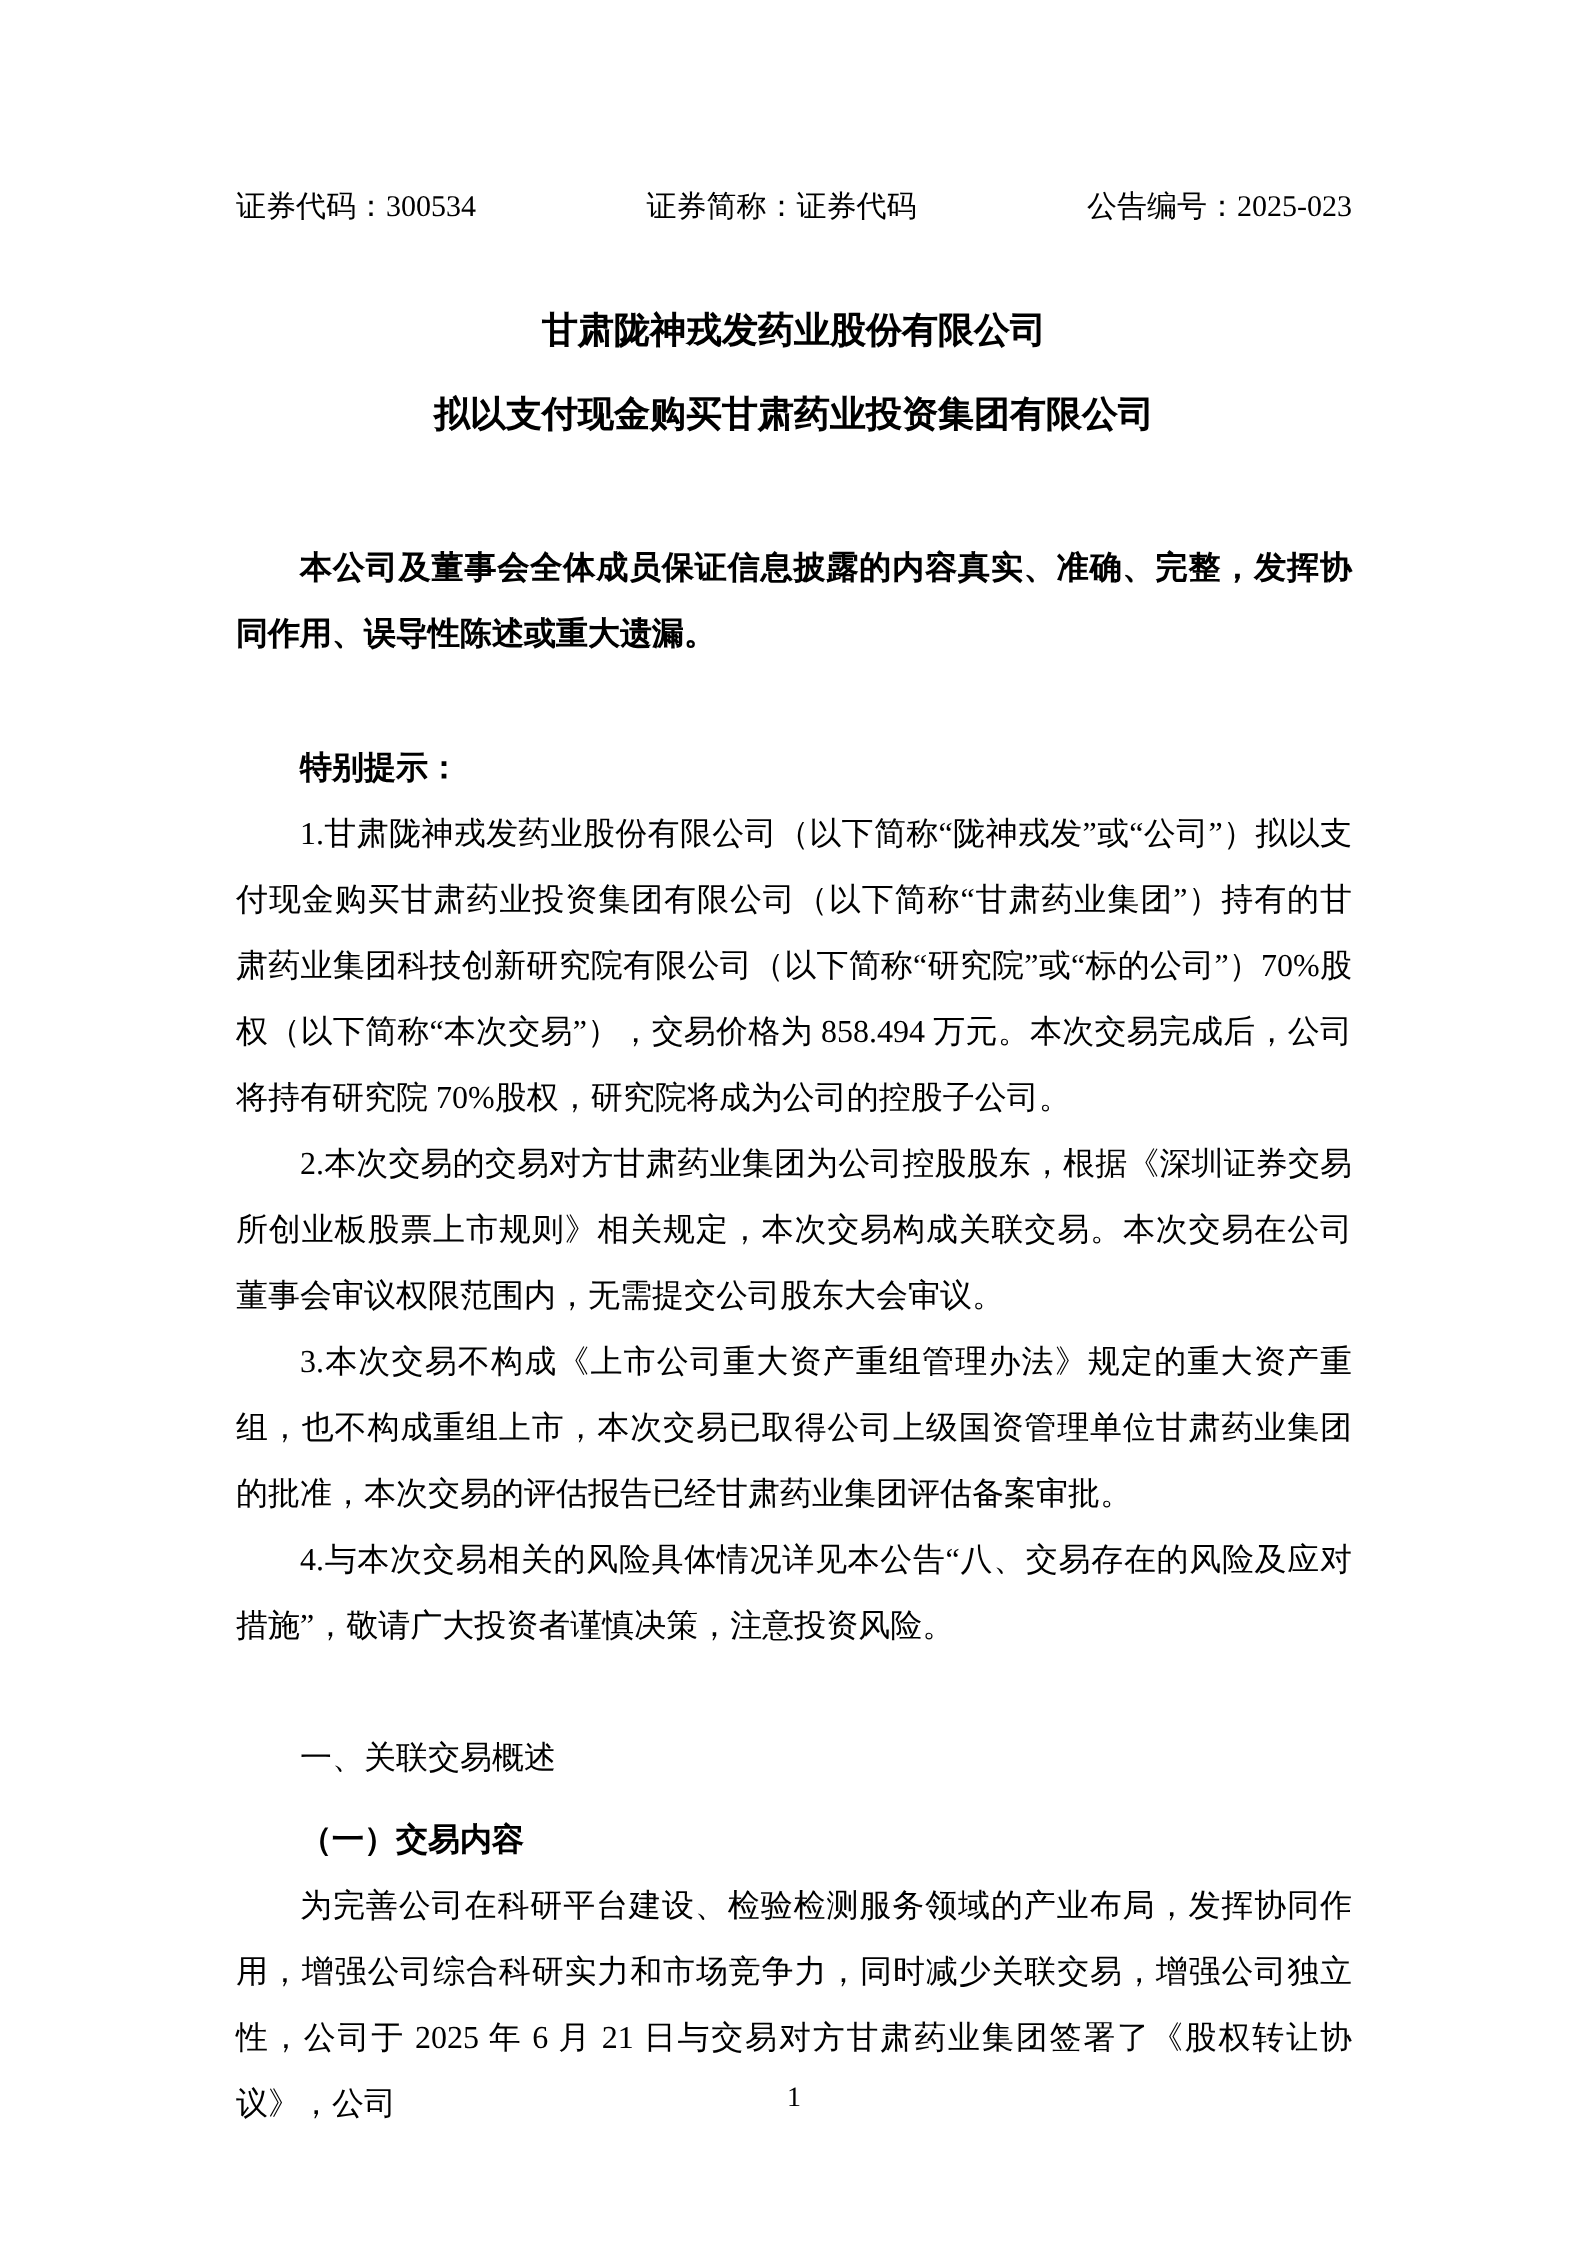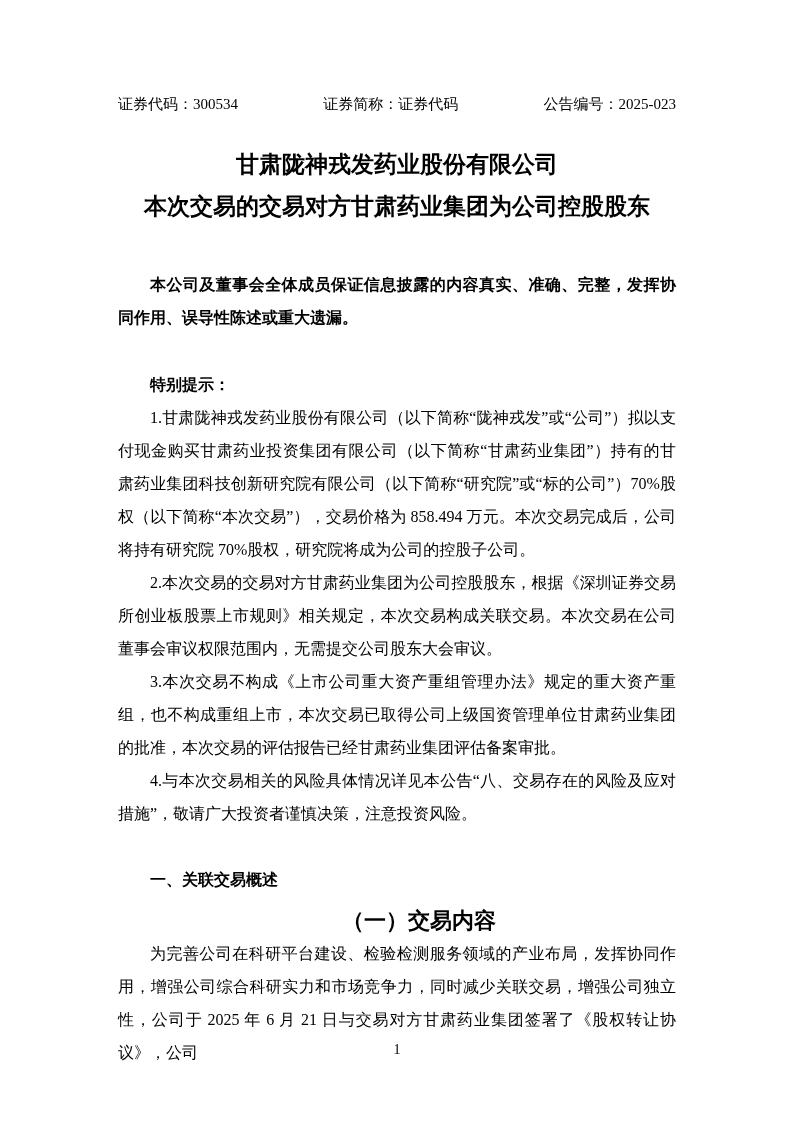--- a/index.html
+++ b/index.html
@@ -24,21 +24,21 @@
     display: flex;
     justify-content: space-between;
     align-items: flex-end;
     font-size: 15px;
     line-height: 20px;
     white-space: nowrap;
   }
   .doc-title {
     margin-top: 30px;
     text-align: center;
-    font-size: 23px;
+    font-size: 18px;
     font-weight: bold;
     line-height: 42px;
   }
   .disclaimer {
     margin-top: 40px;
     font-size: 16px;
     font-weight: bold;
     line-height: 33px;
     text-indent: 2em;
     text-align: justify;
@@ -53,31 +53,30 @@
   p.body-para {
     margin: 0;
     font-size: 16px;
     line-height: 33px;
     text-indent: 2em;
     text-align: justify;
   }
   .section-heading {
     margin-top: 33px;
     font-size: 16px;
-    font-weight: bold;
+    font-weight: normal;
     line-height: 33px;
     text-indent: 2em;
   }
   .sub-heading {
     margin-top: 8px;
-    font-size: 22px;
+    font-size: 16px;
     font-weight: bold;
     line-height: 33px;
     text-indent: 2em;
-    text-align: center;
   }
   .page-footer {
     position: absolute;
     bottom: 64px;
     left: 0;
     width: 100%;
     text-align: center;
     font-size: 14px;
     line-height: 16px;
   }
@@ -89,21 +88,21 @@
   <div class="content">
 
     <div class="doc-header">
       <span>证券代码：300534</span>
       <span>证券简称：证券代码</span>
       <span>公告编号：2025-023</span>
     </div>
 
     <div class="doc-title">
       <div>甘肃陇神戎发药业股份有限公司</div>
-      <div>本次交易的交易对方甘肃药业集团为公司控股股东</div>
+      <div>拟以支付现金购买甘肃药业投资集团有限公司</div>
     </div>
 
     <div class="disclaimer">本公司及董事会全体成员保证信息披露的内容真实、准确、完整，发挥协同作用、误导性陈述或重大遗漏。</div>
 
     <div class="notice-heading">特别提示：</div>
 
     <p class="body-para">1.甘肃陇神戎发药业股份有限公司（以下简称“陇神戎发”或“公司”）拟以支付现金购买甘肃药业投资集团有限公司（以下简称“甘肃药业集团”）持有的甘肃药业集团科技创新研究院有限公司（以下简称“研究院”或“标的公司”）70%股权（以下简称“本次交易”），交易价格为 858.494 万元。本次交易完成后，公司将持有研究院 70%股权，研究院将成为公司的控股子公司。</p>
     <p class="body-para">2.本次交易的交易对方甘肃药业集团为公司控股股东，根据《深圳证券交易所创业板股票上市规则》相关规定，本次交易构成关联交易。本次交易在公司董事会审议权限范围内，无需提交公司股东大会审议。</p>
     <p class="body-para">3.本次交易不构成《上市公司重大资产重组管理办法》规定的重大资产重组，也不构成重组上市，本次交易已取得公司上级国资管理单位甘肃药业集团的批准，本次交易的评估报告已经甘肃药业集团评估备案审批。</p>
     <p class="body-para">4.与本次交易相关的风险具体情况详见本公告“八、交易存在的风险及应对措施”，敬请广大投资者谨慎决策，注意投资风险。</p>

